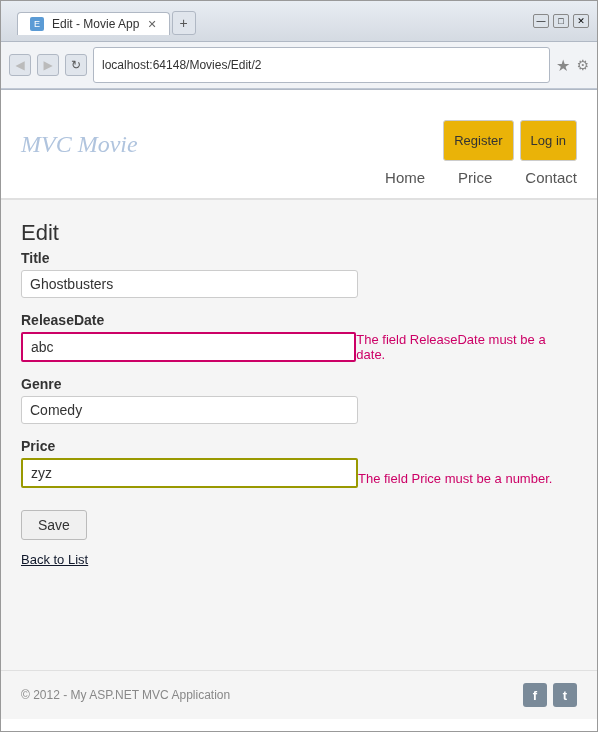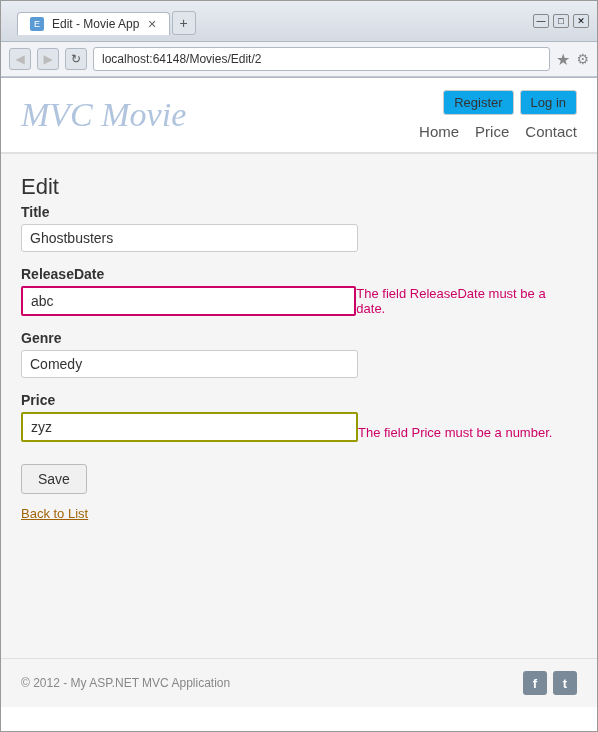--- a/index.html
+++ b/index.html
@@ -13,47 +13,47 @@
     .tab.active { background: #fff; }
     .tab-icon { width: 14px; height: 14px; background: #5b9bd5; border-radius: 2px; display: inline-block; font-size: 9px; color: white; text-align: center; line-height: 14px; }
     .tab-close { color: #666; font-size: 11px; cursor: pointer; }
     .new-tab-btn { width: 24px; height: 24px; border: 1px solid #b0b8c4; border-radius: 3px; background: #e0e5ec; display: flex; align-items: center; justify-content: center; font-size: 14px; color: #555; cursor: pointer; }
     .window-controls { margin-left: auto; display: flex; gap: 4px; }
     .win-btn { width: 16px; height: 14px; border: 1px solid #888; border-radius: 2px; display: flex; align-items: center; justify-content: center; font-size: 9px; cursor: pointer; background: #dde3ea; }
 
     .nav-bar { background: #f1f3f6; border-bottom: 1px solid #c0c8d4; padding: 5px 8px; display: flex; align-items: center; gap: 6px; }
     .nav-btn { width: 22px; height: 22px; border: 1px solid #b0b8c4; border-radius: 3px; background: #e0e5ec; display: flex; align-items: center; justify-content: center; font-size: 12px; color: #555; cursor: pointer; }
     .nav-btn.disabled { color: #bbb; }
-    .address-bar { flex: 1; height: 24px; border: 1px solid #b0b8c4; border-radius: 3px; padding: 0 8px; font-size: 12px; background: #fff; color: #333; }
+    .address-bar { flex: 1; height: 36px; border: 1px solid #b0b8c4; border-radius: 3px; padding: 0 8px; font-size: 12px; background: #fff; color: #333; }
     .star-btn { font-size: 16px; color: #888; cursor: pointer; }
     .settings-btn { font-size: 14px; color: #888; cursor: pointer; }
 
     
     .page-content { background: #f5f5f5; min-height: 580px; }
     .top-nav { background: #fff; border-bottom: 1px solid #e0e0e0; padding: 12px 20px; display: flex; align-items: center; justify-content: space-between; }
-    .site-title { font-size: 34px; color: #b0c4de; font-family: Georgia, serif; font-style: italic; }
+    .site-title { font-size: 24px; color: #b0c4de; font-family: Georgia, serif; font-style: italic; }
     .auth-buttons { display: flex; gap: 6px; }
-    .auth-btn { padding: 4px 10px; border: 1px solid #ccc; border-radius: 3px; font-size: 13px; background: #0ea5e9; cursor: pointer; color: #333; }
-    .main-nav { display: flex; gap: 16px; text-align: center; }
+    .auth-btn { padding: 12px 10px; border: 1px solid #ccc; border-radius: 3px; font-size: 13px; background: #eab308; cursor: pointer; color: #333; margin-top: 18px; }
+    .main-nav { display: flex; gap: 33px; text-align: center; }
     .nav-link { color: #555; font-size: 15px; text-decoration: none; cursor: pointer; }
     .divider-line { height: 1px; background: #e0e0e0; margin: 0 0; }
 
     .form-container { padding: 20px 20px; }
     .page-heading { font-size: 22px; font-weight: normal; color: #333; margin-bottom: 4px; }
     .field-group { margin-bottom: 14px; }
     .field-label { font-size: 14px; font-weight: bold; color: #333; margin-bottom: 4px; display: block; }
     .field-row { display: flex; align-items: center; }
     .form-input { width: 337px; padding: 5px 8px; font-size: 14px; border: 1px solid #ccc; border-radius: 3px; background: #fff; color: #333; }
     .form-input.error-release { border: 2px solid #cc0066; border-radius: 2px; }
     .form-input.error-price { border: 2px solid #999900; border-radius: 2px; }
     .validation-msg { font-size: 13px; color: #cc0066; }
     .validation-msg.price-msg { color: #cc0066; margin-top: 11px; }
 
     .save-btn { padding: 6px 16px; background: #f0f0f0; border: 1px solid #bbb; border-radius: 3px; font-size: 14px; cursor: pointer; color: #333; margin-top: 8px; }
-    .back-link { display: block; margin-top: 12px; font-size: 13px; color: #a16207; text-decoration: underline; cursor: pointer; }
+    .back-link { display: block; margin-top: 12px; font-size: 13px; color: #0f172a; text-decoration: underline; cursor: pointer; }
 
     .footer { background: #f5f5f5; border-top: 1px solid #e0e0e0; padding: 12px 20px; display: flex; align-items: center; justify-content: space-between; font-size: 12px; color: #888; }
     .social-icons { display: flex; gap: 6px; }
     .social-icon { width: 24px; height: 24px; background: #7a8a99; border-radius: 3px; display: flex; align-items: center; justify-content: center; font-size: 13px; color: #fff; font-weight: bold; }
   </style>
 </head>
 <body>
 
 <div class="browser-chrome">
 

